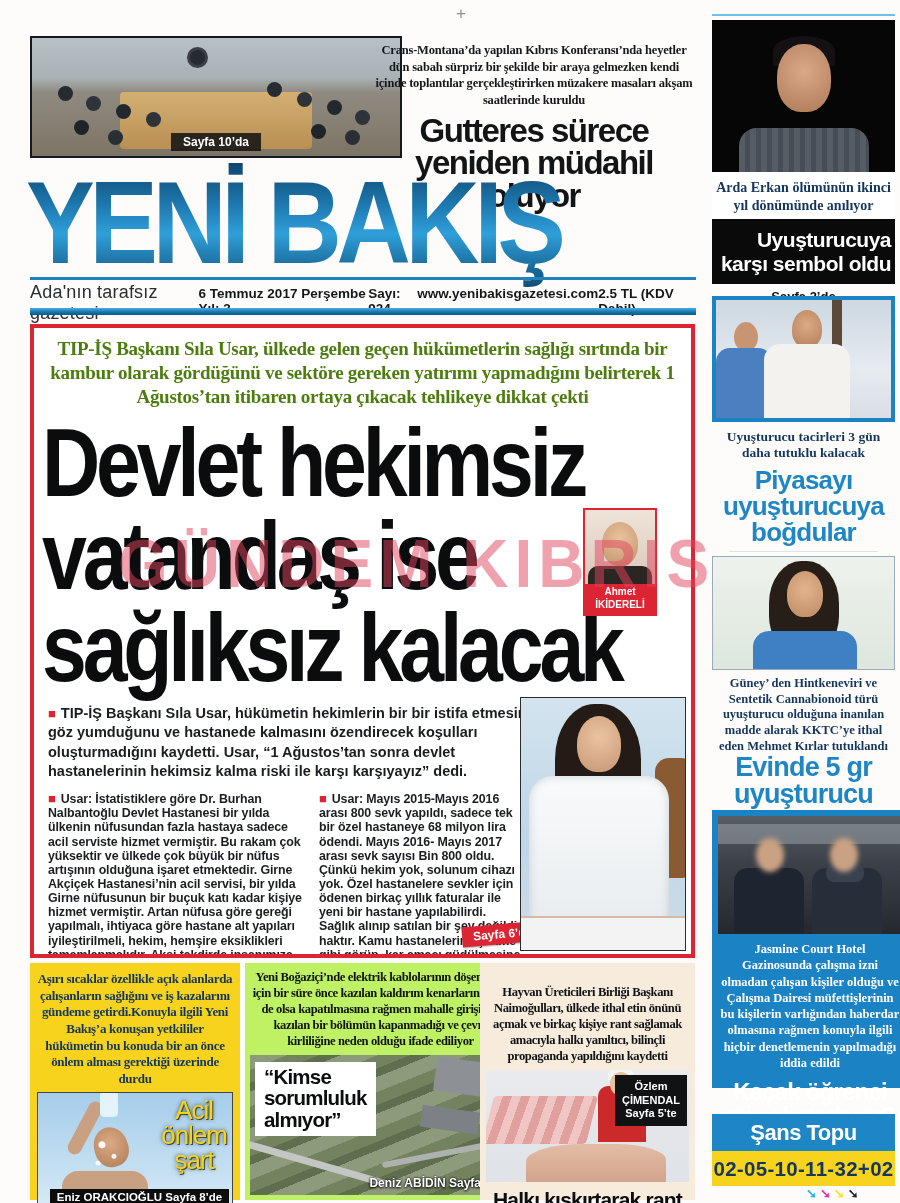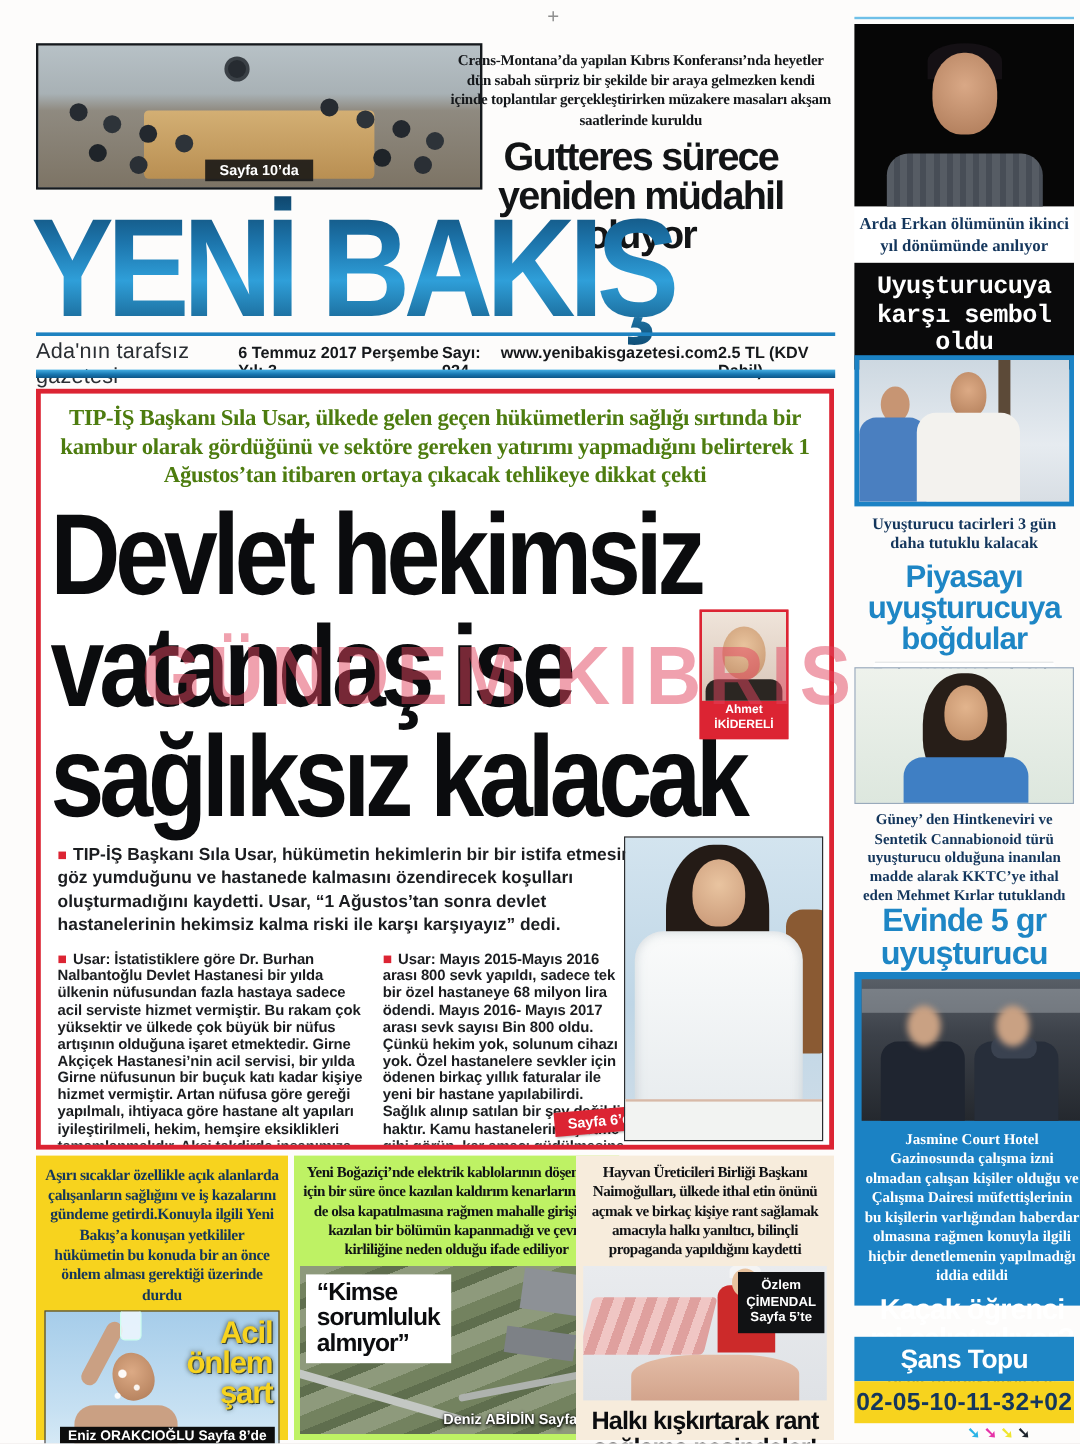--- a/index.html
+++ b/index.html
@@ -63,21 +63,21 @@
 
   
   .sb { left:712px; width:183px; }
   .sb-topline { left:712px; top:14px; width:183px; height:2px; background:#6fc0e8; }
 
   .arda-photo { position:relative; width:100%; height:152px; background:#060606; overflow:hidden; }
   .arda-hair { position:absolute; left:50%; top:16px; transform:translateX(-50%); width:62px; height:30px; border-radius:50% 50% 0 0; background:#141014; }
   .arda-face { position:absolute; left:50%; top:24px; transform:translateX(-50%); width:54px; height:68px; border-radius:48% 48% 44% 44%; background:radial-gradient(circle at 50% 40%,#d9a886,#ad7a58); }
   .arda-torso { position:absolute; left:50%; bottom:-8px; transform:translateX(-50%); width:130px; height:52px; border-radius:18px 18px 0 0; background:repeating-linear-gradient(90deg,#565c64 0 6px,#474d56 6px 11px); }
   .arda-caption { padding:7px 4px 5px; text-align:center; font-family:"Liberation Serif", serif; font-weight:700; font-size:14px; line-height:1.25; color:#14365c; background:#fff; }
-  .arda-black-box { background:#0a0a0b; color:#fff; text-align:center; font-weight:800; font-size:21px; line-height:1.12; padding:9px 4px; letter-spacing:-0.5px;font-family:Liberation Mono, monospace; }
+  .arda-black-box { background:#0a0a0b; color:#fff; text-align:right; font-weight:800; font-size:21px; line-height:1.12; padding:9px 4px; letter-spacing:-0.5px; }
   .arda-page { text-align:center; font-weight:700; font-size:13px; color:#101316; padding:5px 0 2px; }
 
   .sb-caption { text-align:center; font-family:"Liberation Serif", serif; font-weight:700; color:#14365c; }
   .sb-headline { text-align:center; font-weight:900; color:#1e86c5; letter-spacing:-0.8px; }
   .sb-byline { margin:6px auto 0; width:92%; background:#fff; border:1px solid #c4c7ca; clip-path:polygon(10px 0, calc(100% - 10px) 0, 100% 100%, 0 100%); text-align:center; font-weight:700; font-size:12.5px; color:#14365c; padding:3px 2px; }
 
   .piyasa-photo { position:relative; width:100%; height:126px; border:4px solid #1b82c4; background:linear-gradient(180deg,#cdd8e1 0%,#e6ebf0 60%,#d8dee4 100%); overflow:hidden; }
   .py-tree { position:absolute; left:116px; top:0; width:10px; height:70px; background:#5c4a38; }
   .py-man1-head { position:absolute; left:76px; top:10px; width:30px; height:38px; border-radius:50% 50% 44% 44%; background:radial-gradient(circle at 50% 40%,#dcaa85,#b07c58); }
   .py-man1-torso { position:absolute; left:48px; top:44px; width:86px; height:80px; border-radius:16px 16px 0 0; background:#f3f2ee; }
@@ -108,33 +108,33 @@
 
   
   .acil-box { left:30px; top:963px; width:210px; height:237px; background:#f7d31e; padding:8px 7px 7px; }
   .acil-kicker { text-align:center; font-family:"Liberation Serif", serif; font-weight:700; font-size:13px; line-height:1.28; color:#14365c; letter-spacing:-0.3px; }
   .acil-photo { position:relative; margin-top:5px; height:118px; border:1px solid #444; background:linear-gradient(180deg,#a6cdea 0%,#c6e0f2 70%,#d9ebf6 100%); overflow:hidden; }
   .ac-head { position:absolute; left:56px; top:34px; width:34px; height:40px; border-radius:50% 50% 44% 44%; background:radial-gradient(circle at 50% 40%,#dcaa85,#b07c58); transform:rotate(-18deg); }
   .ac-arm { position:absolute; left:40px; top:6px; width:14px; height:58px; border-radius:8px; background:#caa083; transform:rotate(28deg); }
   .ac-bottle { position:absolute; left:62px; top:-2px; width:18px; height:26px; border-radius:4px; background:rgba(240,248,255,.85); border:1px solid #cfe; }
   .ac-splash { position:absolute; left:48px; top:38px; width:40px; height:46px; background:radial-gradient(circle at 40% 30%, rgba(255,255,255,.95) 0 3px, transparent 4px), radial-gradient(circle at 70% 55%, rgba(255,255,255,.9) 0 2px, transparent 3px), radial-gradient(circle at 30% 70%, rgba(255,255,255,.9) 0 2px, transparent 3px); }
   .ac-torso { position:absolute; left:24px; bottom:-8px; width:86px; height:46px; border-radius:16px 16px 0 0; background:#caa083; }
-  .acil-headline { position:absolute; right:5px; top:5px; text-align:right; font-weight:700; font-size:26px; line-height:0.96; color:#f7d31e; letter-spacing:-1px; text-shadow:0 0 4px #3c4a40, 1px 1px 0 #3c4a40; }
+  .acil-headline { position:absolute; right:5px; top:5px; text-align:center; font-weight:400; font-size:26px; line-height:0.96; color:#f7d31e; letter-spacing:-1px; text-shadow:0 0 4px #3c4a40, 1px 1px 0 #3c4a40; }
   .acil-byline { position:absolute; left:12px; right:3px; bottom:4px; background:#0d0d0d; color:#fff; font-weight:700; font-size:11.5px; text-align:center; padding:2px 2px; }
 
   .kimse-box { left:245px; top:963px; width:271px; height:237px; background:#bef264; padding:7px 5px; }
   .mid-kicker { text-align:center; font-family:"Liberation Serif", serif; font-weight:700; font-size:12.6px; line-height:1.27; color:#101215; letter-spacing:-0.4px; }
   .kimse-photo { position:relative; margin-top:5px; height:140px; background:repeating-linear-gradient(158deg,#8e9a7c 0 14px,#73825f 14px 26px,#5f6e4e 26px 34px); overflow:hidden; }
   .km-pipe1 { position:absolute; left:-10px; bottom:28px; width:150px; height:7px; border-radius:4px; background:#c3c7c3; transform:rotate(16deg); }
   .km-pipe2 { position:absolute; right:-10px; bottom:40px; width:140px; height:6px; border-radius:4px; background:#aeb2ae; transform:rotate(-11deg); }
   .km-rubble { position:absolute; right:6px; top:6px; width:70px; height:34px; background:#8d9196; transform:rotate(8deg); box-shadow:-14px 44px 0 -6px #7d8186; }
   .kimse-quote { position:absolute; left:5px; top:7px; background:#fff; padding:4px 9px 6px; font-weight:900; font-size:20.5px; line-height:1.04; color:#0c0d0f; letter-spacing:-0.8px; }
   .kimse-byline { position:absolute; right:6px; bottom:5px; color:#fff; font-weight:700; font-size:12px; text-shadow:0 1px 3px #000, 0 0 2px #000; }
 
-  .halki-box { left:480px; top:963px; width:215px; height:237px; background:#f7ecdc; padding:7px 6px; }
+  .halki-box { left:480px; top:963px; width:215px; height:237px; background:#f7ecdc; padding:22px 6px; }
   .halki-photo { position:relative; margin-top:5px; height:112px; background:linear-gradient(180deg,#e9ebee 0%,#dfe2e6 100%); overflow:hidden; }
   .hk-meat-row { position:absolute; left:2px; top:26px; width:104px; height:48px; background:repeating-linear-gradient(96deg,#f0c6c4 0 9px,#dfa09e 9px 18px); transform:skewX(-14deg); border-radius:4px; }
   .hk-butcher { position:absolute; left:112px; top:16px; width:48px; height:56px; border-radius:10px 10px 0 0; background:#cc2a2a; }
   .hk-head { position:absolute; left:124px; top:2px; width:22px; height:24px; border-radius:50%; background:#e8c29e; }
   .hk-cap { position:absolute; left:122px; top:-2px; width:26px; height:12px; border-radius:50% 50% 0 0; background:#f4f4f4; }
   .hk-meat-big { position:absolute; left:40px; bottom:-6px; width:140px; height:44px; border-radius:40% 36% 0 0; background:linear-gradient(180deg,#e3bca6,#d0a088); }
   .halki-tag { position:absolute; right:2px; top:5px; background:#111214; color:#fff; font-weight:700; font-size:11px; line-height:1.25; text-align:center; padding:5px 7px; }
   .halki-headline { margin-top:7px; text-align:center; font-weight:900; font-size:21px; line-height:1.03; color:#0c0d0f; letter-spacing:-0.8px; }
 </style>
 </head>

